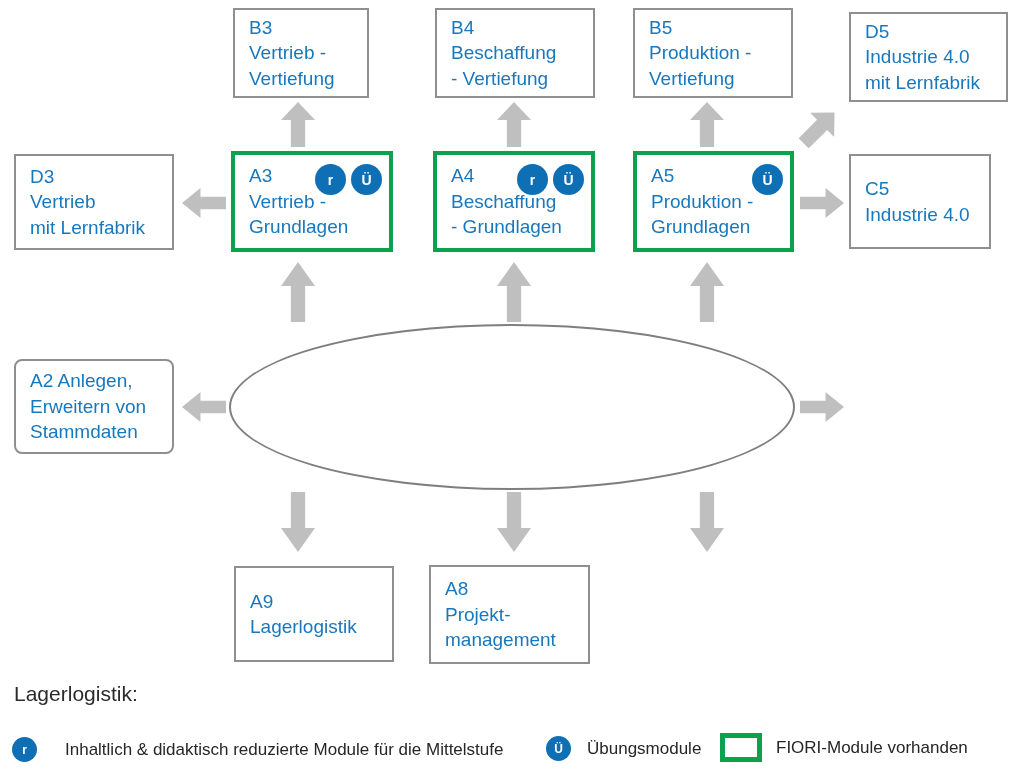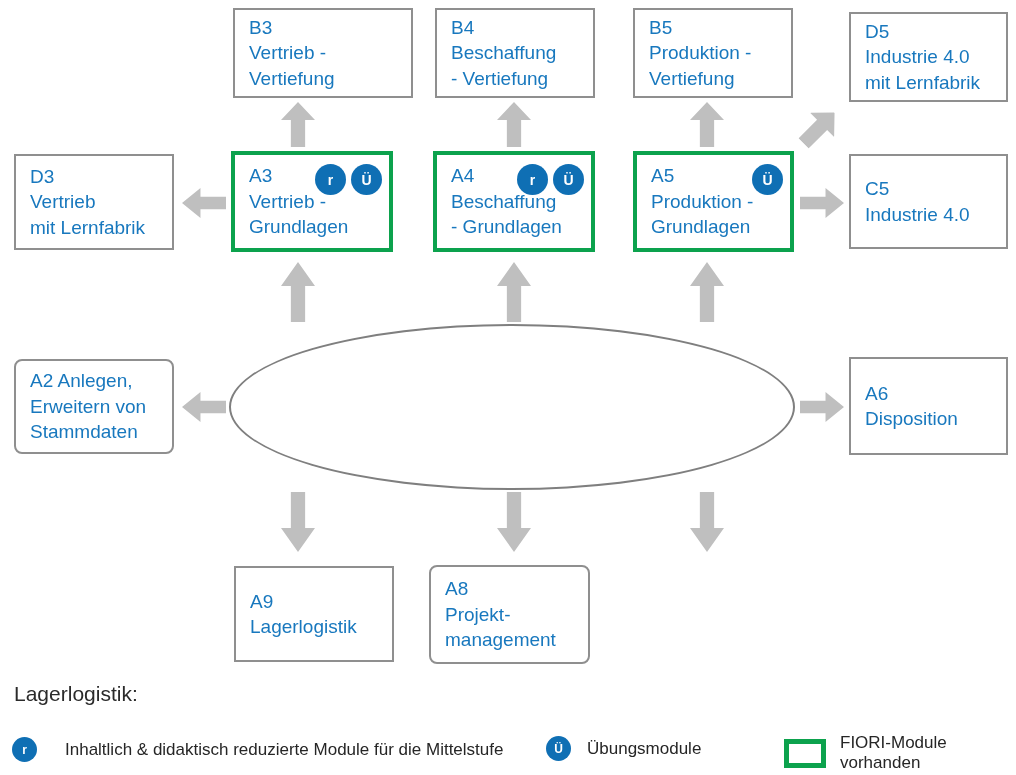--- a/index.html
+++ b/index.html
@@ -49,21 +49,21 @@
   .legend-swatch{
     width:42px;height:29px;box-sizing:border-box;border:5px solid #0ca24d;
     background:#fff;flex:0 0 auto;
   }
 </style>
 </head>
 <body>
 
 <div id="stage">
 
-  <div class="node" style="left:233px;top:8px;width:180px;height:90px;">
+  <div class="node" style="left:233px;top:8px;width:136px;height:90px;">
     <span class="node-label">B3
 Vertrieb -
 Vertiefung</span>
   </div>
   <div class="node" style="left:435px;top:8px;width:160px;height:90px;">
     <span class="node-label">B4
 Beschaffung
 - Vertiefung</span>
   </div>
   <div class="node" style="left:633px;top:8px;width:160px;height:90px;">
@@ -101,41 +101,37 @@
     </span>
   </div>
   <div class="node fiori" style="left:633px;top:151px;width:161px;height:101px;">
     <span class="node-label">A5
 Produktion -
 Grundlagen</span>
     <span class="badges">
       <span class="badge">Ü</span>
     </span>
   </div>
-  <div class="node" style="left:849px;top:154px;width:159px;height:95px;">
+  <div class="node" style="left:849px;top:154px;width:142px;height:95px;">
     <span class="node-label">C5
 Industrie 4.0</span>
   </div>
 
   <div class="node" style="left:14px;top:359px;width:160px;height:95px;border-radius:8px;">
     <span class="node-label">A2 Anlegen,
 Erweitern von
 Stammdaten</span>
   </div>
   <div class="ellipse"></div>
-  <div class="node" style="left:849px;top:357px;width:159px;height:98px;">
-    <span class="node-label">A6
-Disposition</span>
-  </div>
 
   <div class="node" style="left:234px;top:566px;width:160px;height:96px;">
     <span class="node-label">A9
 Lagerlogistik</span>
   </div>
-  <div class="node" style="left:429px;top:565px;width:161px;height:99px;border-radius:8px;">
+  <div class="node" style="left:429px;top:565px;width:161px;height:99px;">
     <span class="node-label">A8
 Projekt-
 management</span>
   </div>
 
   <div class="arrow arrow-up" style="left:281px;top:102px;width:34px;height:45px;"></div>
   <div class="arrow arrow-up" style="left:497px;top:102px;width:34px;height:45px;"></div>
   <div class="arrow arrow-up" style="left:690px;top:102px;width:34px;height:45px;"></div>
   <div class="arrow arrow-up" style="left:802px;top:106px;width:34px;height:44px;transform:rotate(45deg);"></div>
 
@@ -158,18 +154,18 @@
   <div class="legend-item" style="left:12px;top:737px;">
     <span class="legend-badge">r</span>
     <span class="legend-text" style="margin-left:28px;">Inhaltlich &amp; didaktisch reduzierte Module für die Mittelstufe</span>
   </div>
 
   <div class="legend-item" style="left:546px;top:736px;">
     <span class="legend-badge">Ü</span>
     <span class="legend-text" style="margin-left:16px;">Übungsmodule</span>
   </div>
 
-  <div class="legend-item" style="left:784px;top:733px;">
+  <div class="legend-item" style="left:720px;top:733px;">
     <span class="legend-swatch"></span>
     <span class="legend-text" style="margin-left:14px;">FIORI-Module vorhanden</span>
   </div>
 
 </div>
 
 </body></html>

